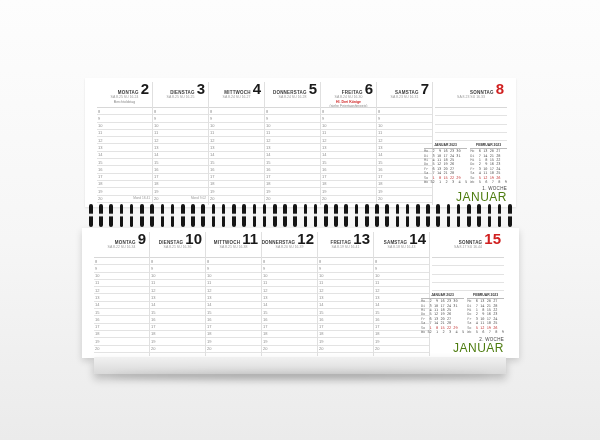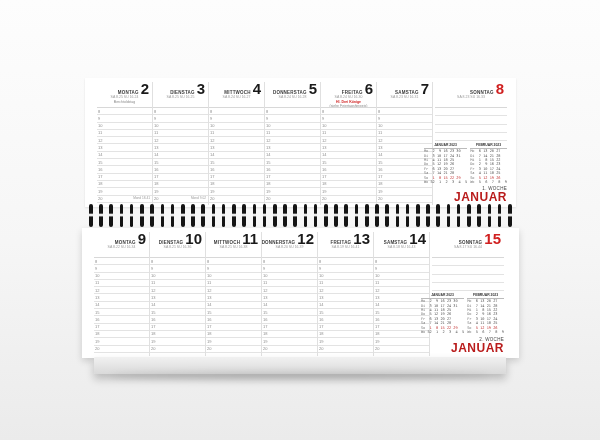--- a/index.html
+++ b/index.html
@@ -30,21 +30,21 @@
   .note-rule{height:7.3px;border-bottom:1px solid #e3e3e3;}
   .minical-wrap{display:flex;gap:3px;margin-top:2px;justify-content:flex-end;}
   .minical{font-family:"DejaVu Sans Mono",monospace;font-size:3.6px;line-height:4.4px;color:#555;}
   .minical .mc-title{font-family:"Liberation Sans",sans-serif;font-weight:bold;color:#333;
     font-size:3.4px;text-align:center;border-bottom:.5px solid #bbb;margin-bottom:.5px;}
   .mc-row{white-space:pre;display:flex;gap:1.5px;}
   .mc-label{color:#777;width:5px;display:inline-block;}
   .mc-row.sun{color:#c23030;}
   .spacer{flex:1;}
   .week-label{font-size:4.5px;color:#444;text-align:right;letter-spacing:.3px;}
-  .month-label{font-size:12px;font-weight:bold;color:#b91c1c;text-align:right;
+  .month-label{font-size:12px;font-weight:normal;color:#4d7c0f;text-align:right;
     letter-spacing:.5px;line-height:12px;}
   #spiral{position:absolute;left:89px;top:204px;width:423px;height:23px;
     display:flex;justify-content:space-between;align-items:stretch;}
   #spiral span{width:3.6px;border-radius:2px;
     background:linear-gradient(180deg,#141414 0%,#141414 40%,#e9e9e9 44%,#e9e9e9 52%,#141414 56%,#141414 100%);}
   #base{position:absolute;left:94px;top:357px;width:412px;height:17px;border-radius:1px;
     background:linear-gradient(180deg,#f1f1f1,#d9d9d9);
     box-shadow:0 5px 9px rgba(0,0,0,.22);}
   #base-shadow{position:absolute;left:110px;top:372px;width:380px;height:8px;border-radius:50%;
     background:rgba(0,0,0,.10);filter:blur(3px);}

